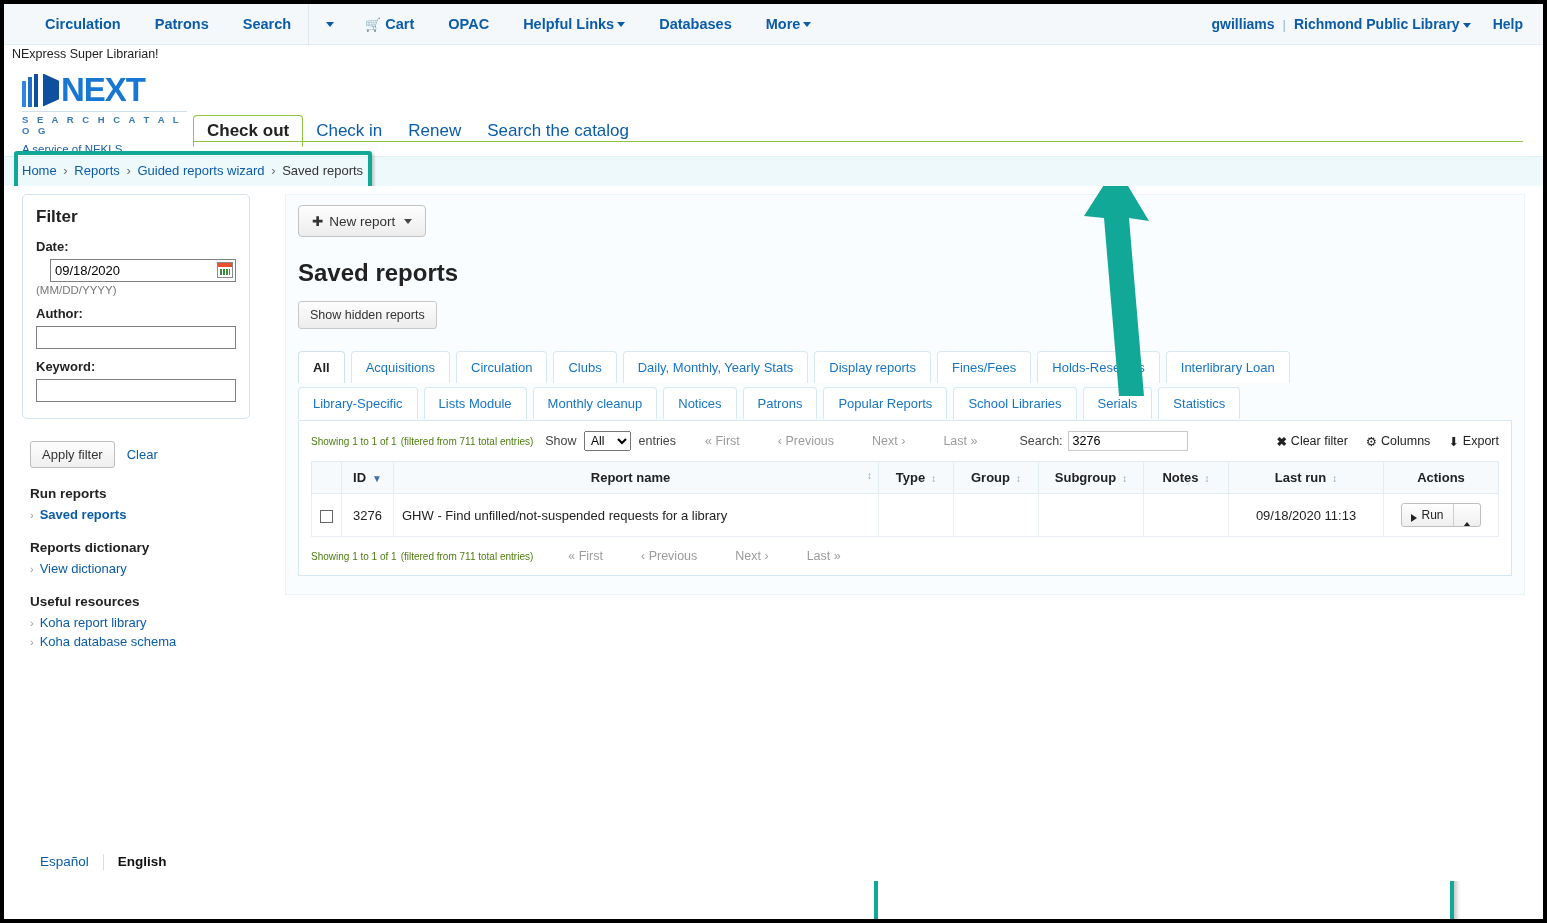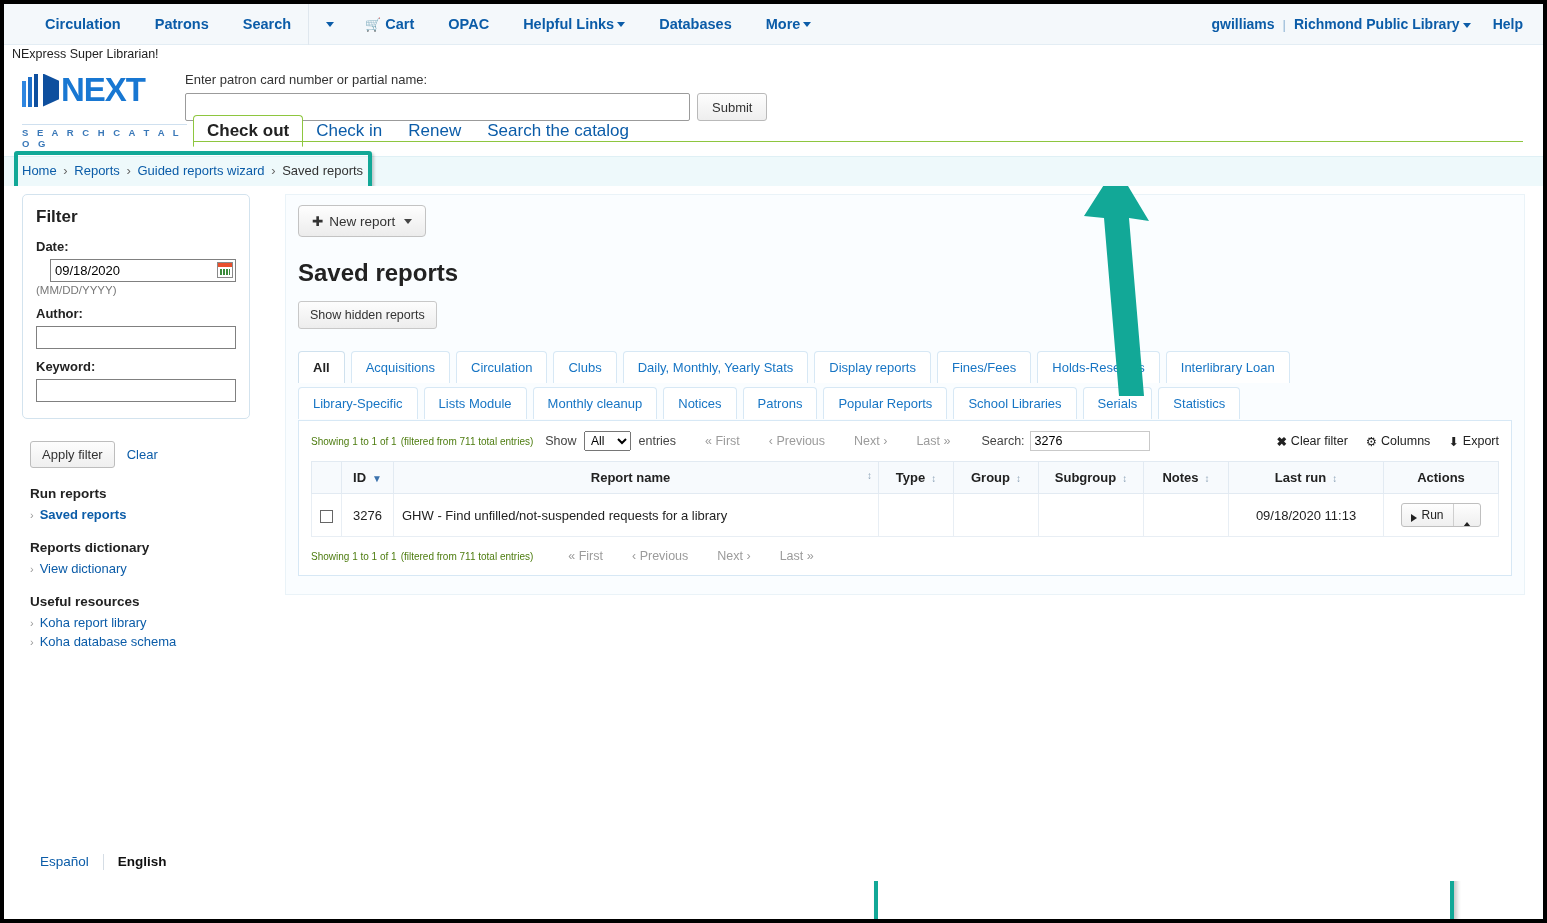--- a/index.html
+++ b/index.html
@@ -87,21 +87,21 @@
     clip-path:polygon(0 0,100% 22%,100% 78%,0 100%);
     margin-right:2px;
   }
   .logo-text {
     font-family:"Liberation Sans", sans-serif;
     font-weight:bold; font-size:33px; letter-spacing:-1px;
     color:#1877d2;
   }
   .logo-sub {
     font-size:9.5px; letter-spacing:3px; font-weight:bold;
-    color:#3a78b8; margin-top:14px; border-top:1px solid #cfe0ef; padding-top:2px;
+    color:#3a78b8; margin-top:1px; border-top:1px solid #cfe0ef; padding-top:2px;
   }
   .logo-nekls { font-size:11.5px; color:#1a5fa8; margin-top:7px;}
 
   .searcharea { position:absolute; left:181px; top:8px; }
   .searchlabel { font-size:13px; color:#333; margin-bottom:6px;}
   .searchrow { display:flex; align-items:flex-start; }
   .patron-input {
     width:505px;height:28px;border:1px solid #9b9b9b;
     background:#fff; padding:3px 6px; font-size:13px;
     font-family:"Liberation Sans", sans-serif;
@@ -243,23 +243,23 @@
     margin-top:-1px;
   }
 
   .dt-controls { display:flex; align-items:center; font-size:12.5px; color:#444; gap:0; flex-wrap:nowrap;}
   .dt-info { color:#4d7c0f; font-size:10px;}
   .dt-length { margin-left:12px; font-size:12.5px;}
   .dt-length select {
     font-size:12px; height:20px; padding:0 2px; margin:0 4px;
     font-family:"Liberation Sans", sans-serif;
   }
-  .pager { margin-left:16px; display:flex; gap:3px; }
+  .pager { margin-left:16px; display:flex; gap:12px; }
   .pg { color:#9b9b9b; font-size:12.5px; padding:0 13px; cursor:default; white-space:nowrap;}
-  .dt-search { margin-left:18px; display:flex; align-items:center; font-size:12.5px;}
+  .dt-search { margin-left:29px; display:flex; align-items:center; font-size:12.5px;}
   .dt-search input {
     width:120px; height:20px; border:1px solid #c9c9c9;
     font-size:12.5px; padding:1px 4px; margin-left:5px;
     font-family:"Liberation Sans", sans-serif;
   }
   .dt-btns { margin-left:auto; display:flex; align-items:center; gap:18px; font-size:12.5px;}
   .dt-btns .b { color:#222; cursor:pointer; display:flex; align-items:center; gap:4px;}
 
   table.rtable { width:100%; border-collapse:collapse; margin-top:10px; }
   table.rtable th {
@@ -352,27 +352,20 @@
             <span></span>
             <span></span>
           </div>
         <div class="logo-wedge"></div>
         <div class="logo-text">NEXT</div>
       </div>
       <div class="logo-sub">S E A R C H   C A T A L O G</div>
       <div class="logo-nekls">A service of NEKLS</div>
     </div>
 
-    <div class="searcharea">
-      <div class="searchlabel">Enter patron card number or partial name:</div>
-      <div class="searchrow">
-        <input class="patron-input" type="text" value="" style="">
-        <button class="submit-btn">Submit</button>
-      </div>
-    </div>
 
     <div class="subtabs">
       <a class="subtab active">Check out</a>
       <a class="subtab">Check in</a>
       <a class="subtab">Renew</a>
       <a class="subtab">Search the catalog</a>
     </div>
     <div class="greenline"></div>
   </div>
 

